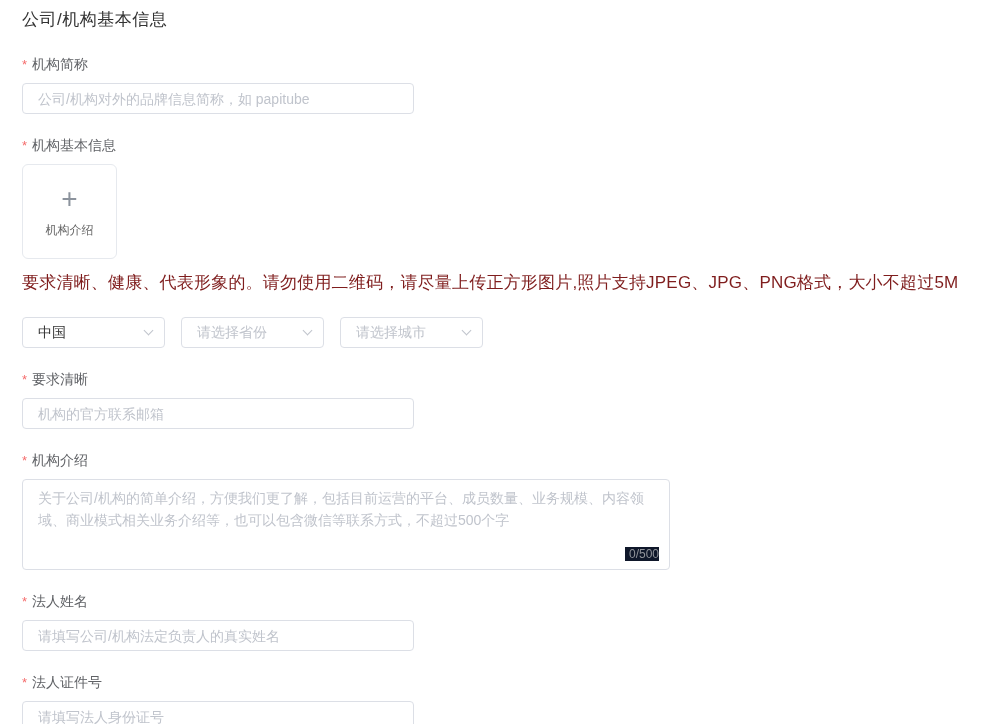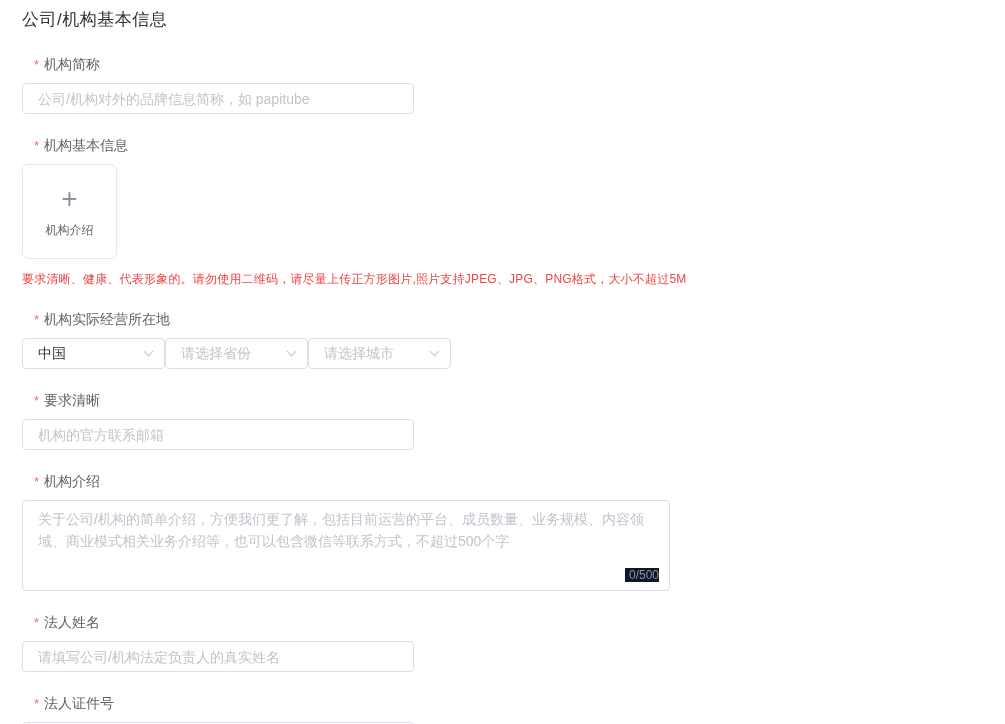--- a/index.html
+++ b/index.html
@@ -20,21 +20,20 @@
     letter-spacing: 0.5px;
   }
 
   .form-item { margin-bottom: 23px; }
 
   .field-label {
     display: block;
     font-size: 14px;
     color: #606266;
     margin-bottom: 9px;
-    margin-left: 12px;
   }
   .req { color: #f56c6c; margin-right: 5px; font-size: 13px; }
 
   .text-input {
     width: 392px;
     height: 31px;
     border: 1px solid #dcdfe6;
     border-radius: 4px;
     padding: 0 15px;
     font-size: 14px;
@@ -61,27 +60,27 @@
   .plus-glyph {
     font-size: 28px;
     line-height: 1;
     color: #8c939d;
     font-weight: 300;
     margin-bottom: 9px;
   }
   .upload-text { font-size: 12px; color: #666666; }
 
   .hint {
-    font-size: 12px;
-    color: #ef4444;
+    font-size: 17px;
+    color: #7f1d1d;
     margin-top: 12px;
     letter-spacing: 0.2px;
   }
 
-  .select-row { display: flex; }
+  .select-row { display: flex; gap: 16px; }
   .select-box {
     width: 143px;
     height: 31px;
     border: 1px solid #dcdfe6;
     border-radius: 4px;
     display: flex;
     align-items: center;
     justify-content: space-between;
     padding: 0 12px 0 15px;
     font-size: 14px;
@@ -141,21 +140,20 @@
   <div class="form-item">
     <label class="field-label"><span class="req">*</span><span>机构基本信息</span></label>
     <div class="upload-box">
       <span class="plus-glyph">+</span>
       <span class="upload-text">机构介绍</span>
     </div>
     <div class="hint">要求清晰、健康、代表形象的。请勿使用二维码，请尽量上传正方形图片,照片支持JPEG、JPG、PNG格式，大小不超过5M</div>
   </div>
 
   <div class="form-item">
-    <label class="field-label"><span class="req">*</span><span>机构实际经营所在地</span></label>
     <div class="select-row">
       <div class="select-box">
         <span class="select-value">中国</span>
         <span class="chevron"></span>
       </div>
       <div class="select-box">
         <span class="select-placeholder">请选择省份</span>
         <span class="chevron"></span>
       </div>
       <div class="select-box">

